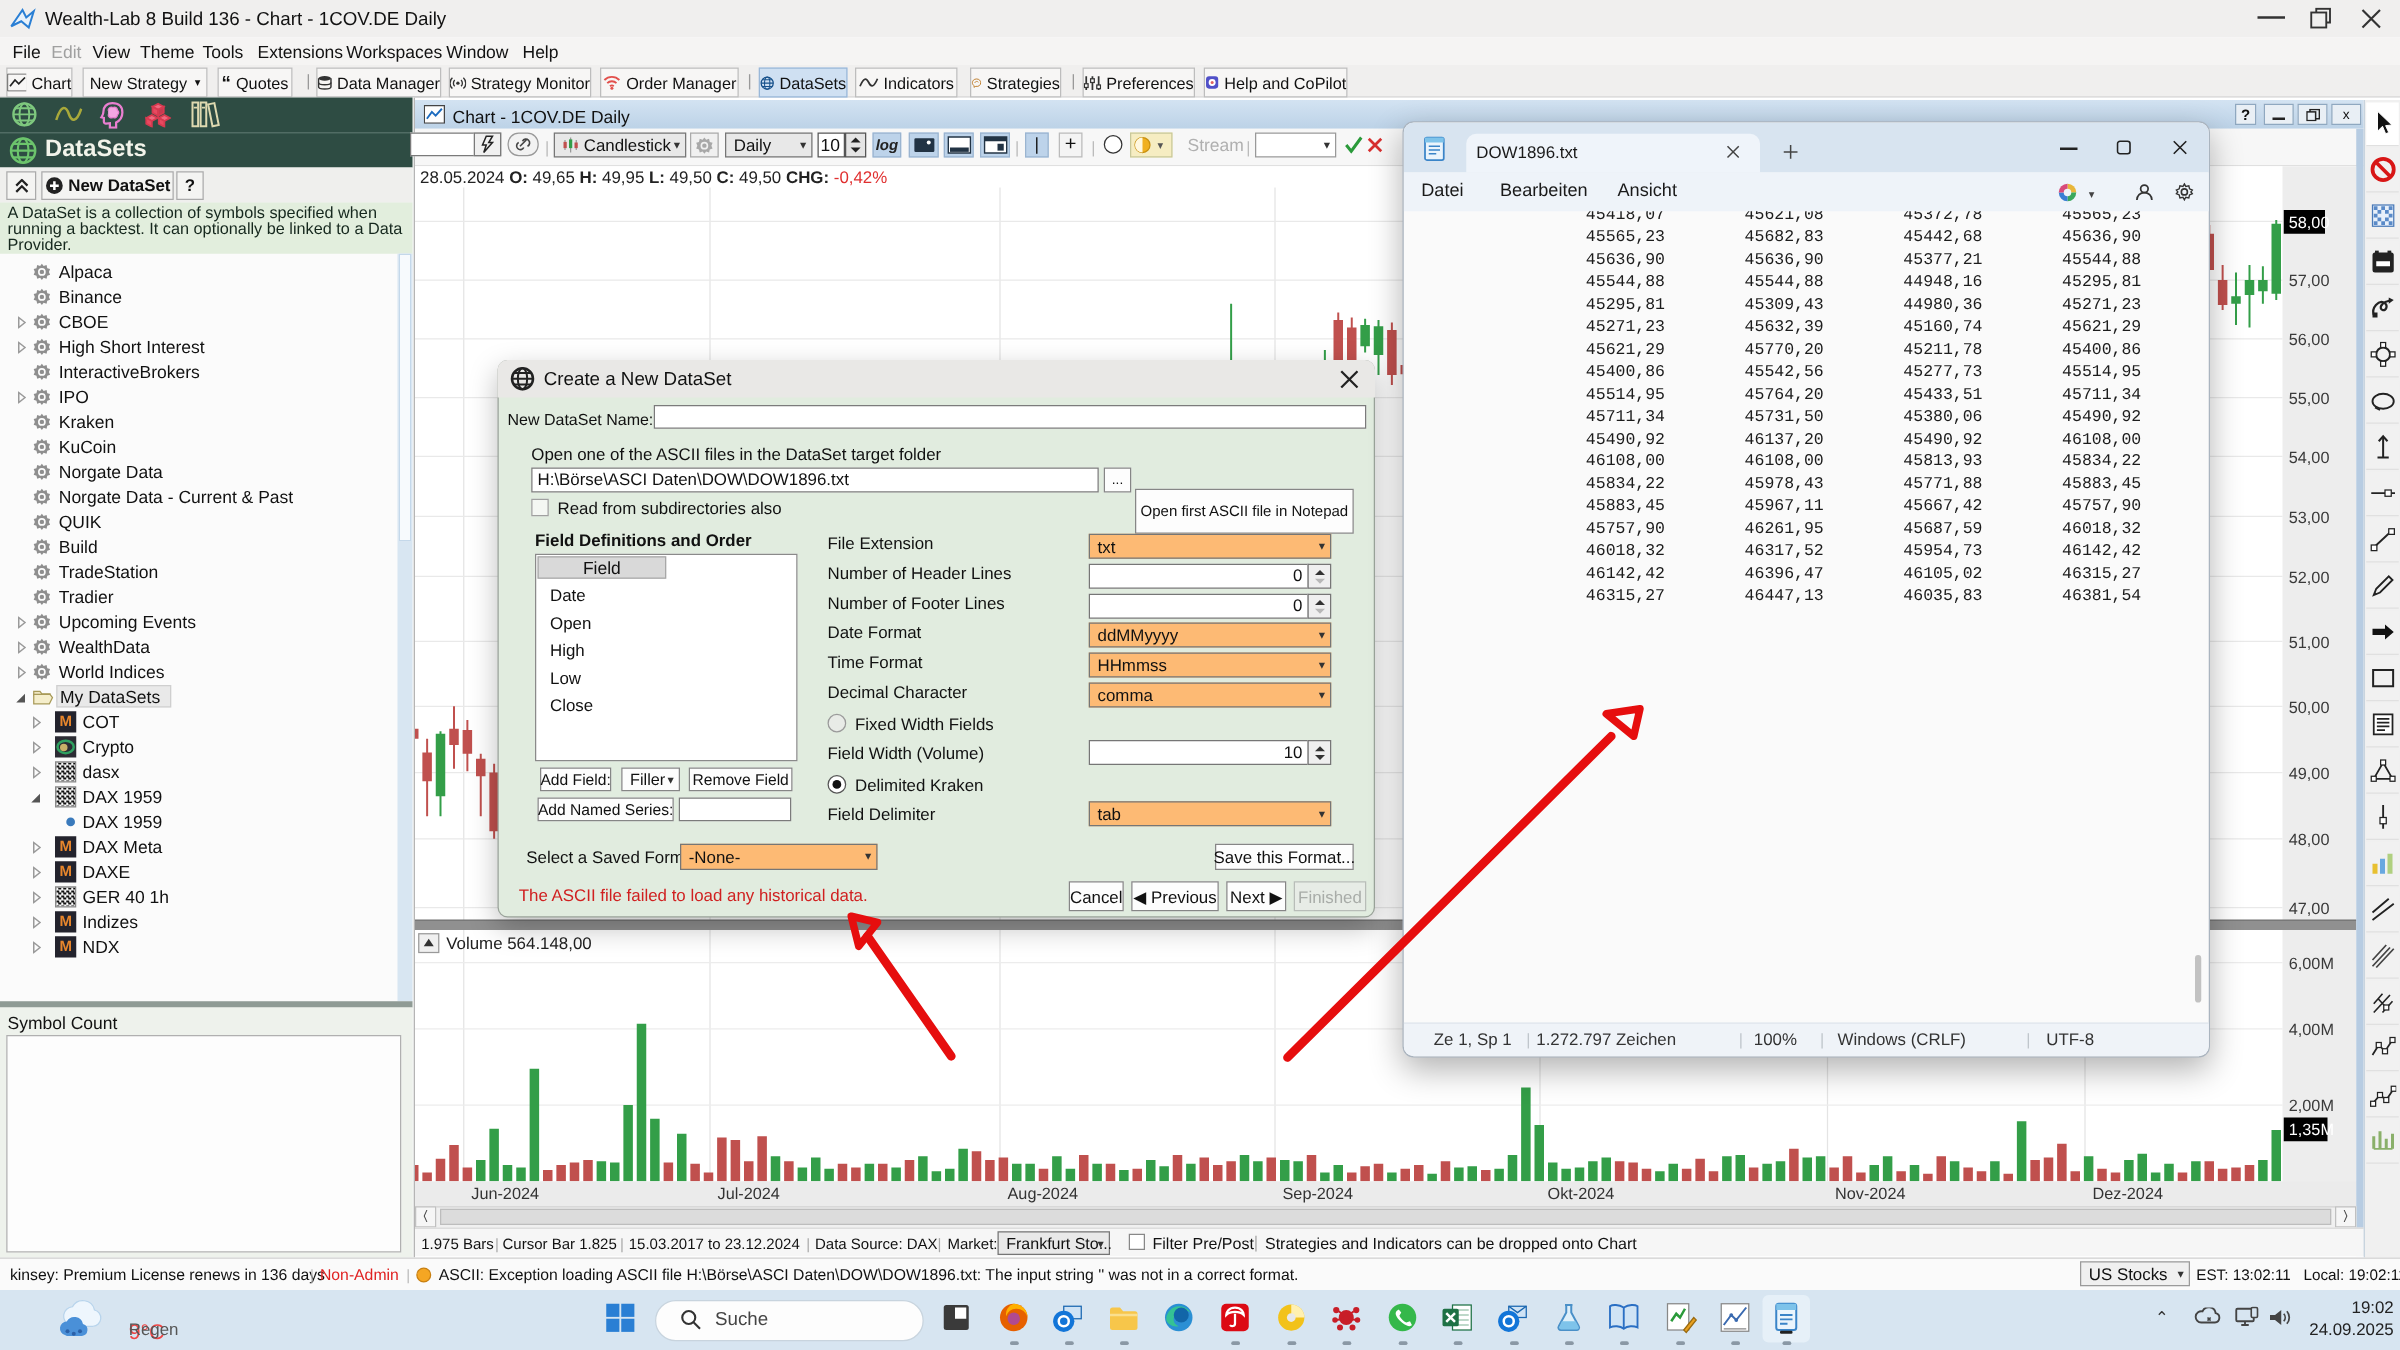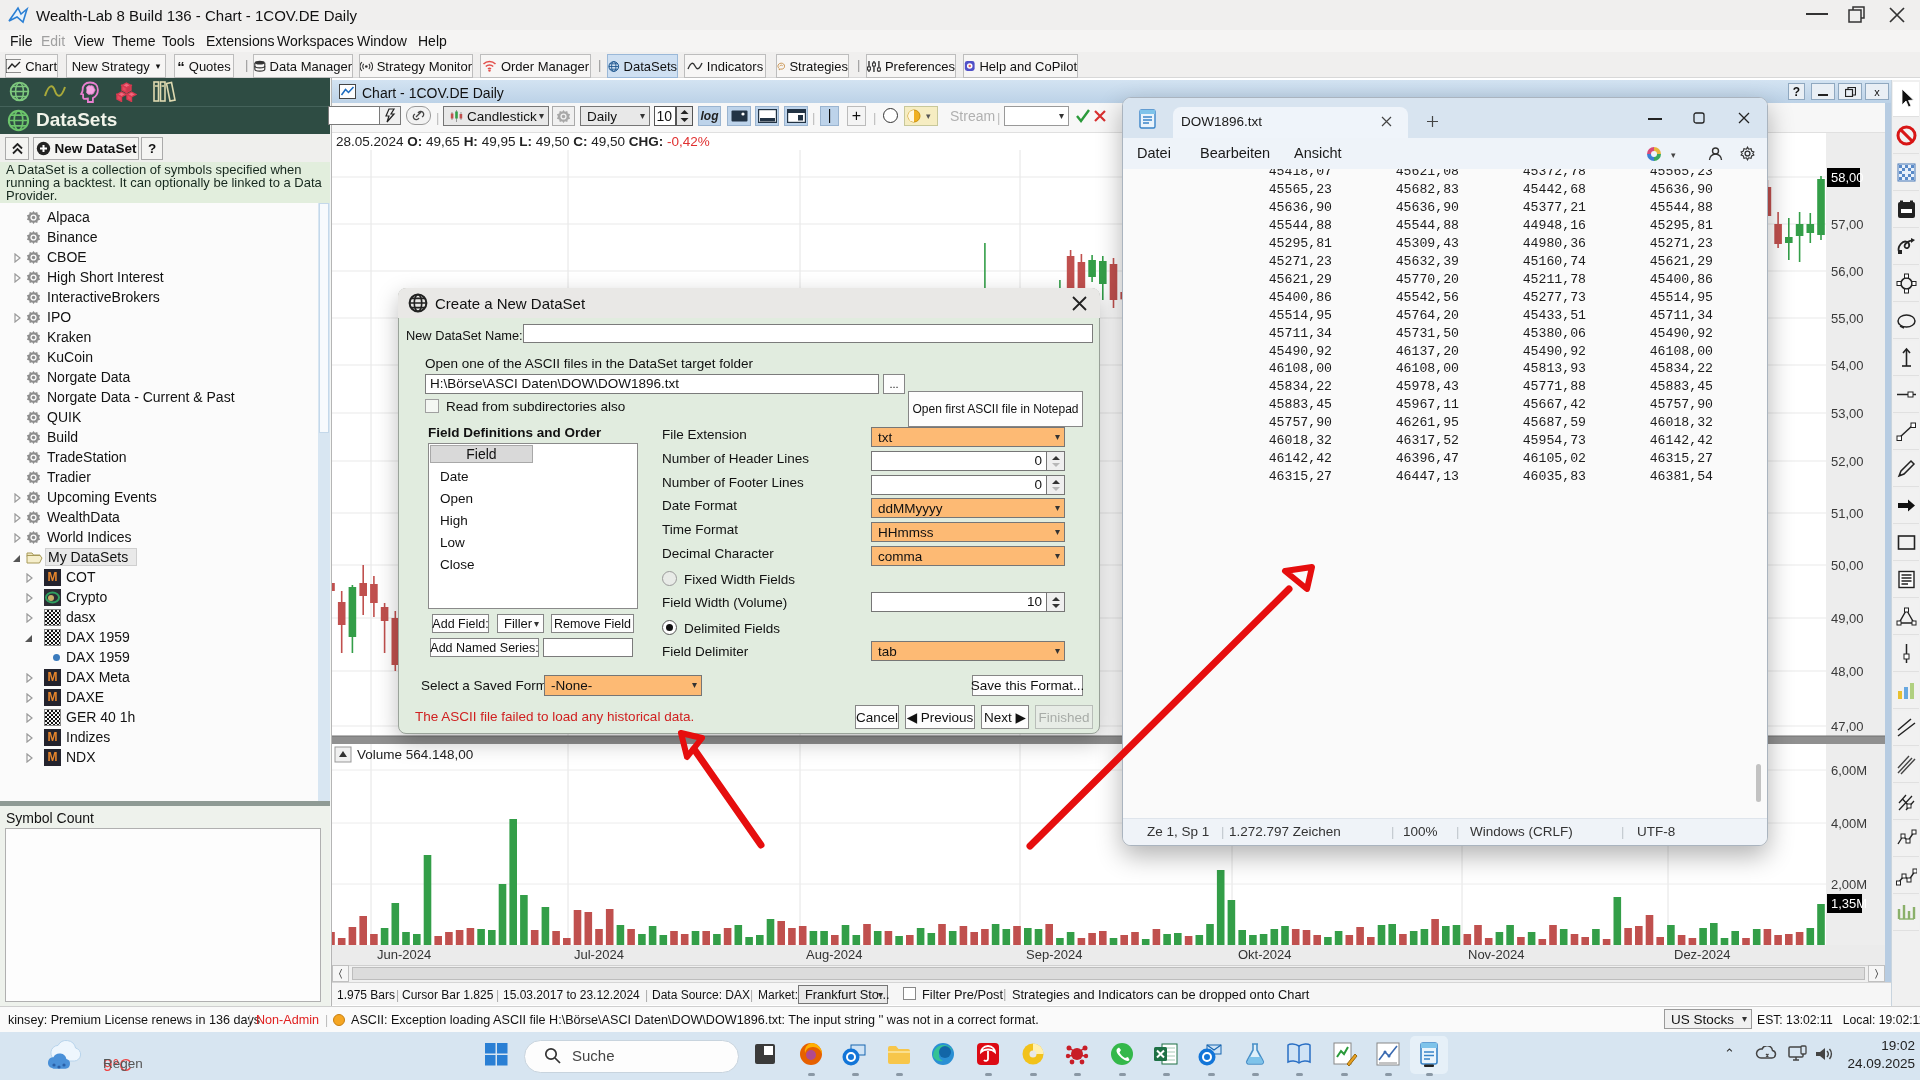--- a/index.html
+++ b/index.html
@@ -1091,21 +1091,21 @@
 <div class="lbl" style="z-index:12;left:662px;top:451px;">Number of Header Lines</div>
 <div class="lbl" style="z-index:12;left:662px;top:475px;">Number of Footer Lines</div>
 <div class="lbl" style="z-index:12;left:662px;top:498px;">Date Format</div>
 <div class="lbl" style="z-index:12;left:662px;top:522px;">Time Format</div>
 <div class="lbl" style="z-index:12;left:662px;top:546px;">Decimal Character</div>
 <div class="abs" style="z-index:12;left:662px;top:571px;width:15px;height:15px;border-radius:50%;background:#e8ebe7;border:1px solid #9a9a9a;"></div>
 <div class="lbl" style="z-index:12;left:684px;top:572px;">Fixed Width Fields</div>
 <div class="lbl" style="z-index:12;left:662px;top:595px;">Field Width (Volume)</div>
 <div class="abs" style="z-index:12;left:662px;top:620px;width:15px;height:15px;border-radius:50%;background:#fff;border:1px solid #555;"></div>
 <div class="abs" style="z-index:12;left:666px;top:624px;width:7px;height:7px;border-radius:50%;background:#111;"></div>
-<div class="lbl" style="z-index:12;left:684px;top:621px;">Delimited Fields</div>
+<div class="lbl" style="z-index:12;left:684px;top:621px;">Delimited Kraken</div>
 <div class="lbl" style="z-index:12;left:662px;top:644px;">Field Delimiter</div>
 <div class="ddl" style="z-index:12;left:871px;top:427px;width:194px;height:20px;">txt<span class="car">▾</span></div>
 <div class="spin" style="z-index:12;left:871px;top:451px;width:176px;height:20px;padding:1px 4px 0 0;">0</div>
 <div class="spin" style="z-index:12;left:871px;top:475px;width:176px;height:20px;padding:1px 4px 0 0;">0</div>
 <div class="ddl" style="z-index:12;left:871px;top:498px;width:194px;height:20px;">ddMMyyyy<span class="car">▾</span></div>
 <div class="ddl" style="z-index:12;left:871px;top:522px;width:194px;height:20px;">HHmmss<span class="car">▾</span></div>
 <div class="ddl" style="z-index:12;left:871px;top:546px;width:194px;height:20px;">comma<span class="car">▾</span></div>
 <div class="spin" style="z-index:12;left:871px;top:592px;width:176px;height:20px;padding:1px 4px 0 0;">10</div>
 <div class="abs" style="z-index:12;left:1046px;top:451px;width:19px;height:20px;background:#efefef;border:1px solid #767676;"></div>
 <svg class="abs" style="z-index:12;left:1050px;top:454px" width="12" height="14">

